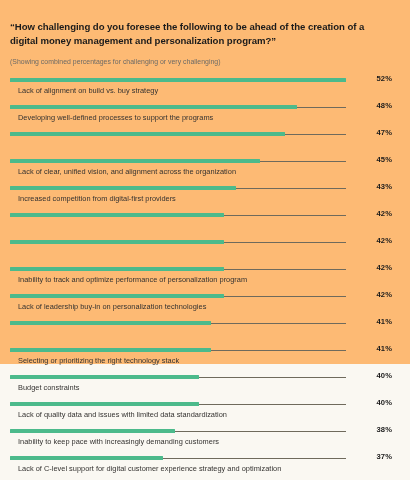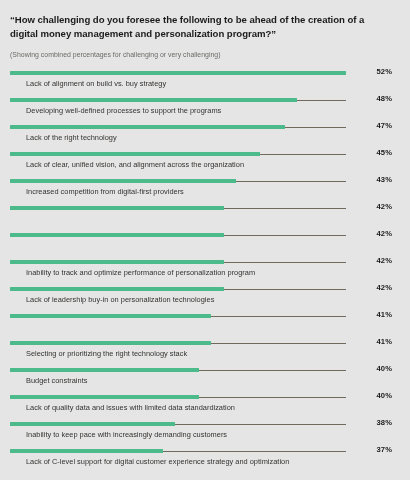--- a/index.html
+++ b/index.html
@@ -10,24 +10,24 @@
     width: 410px;
     height: 480px;
     background: #faf8f2;
     font-family: "Liberation Sans", sans-serif;
     -webkit-font-smoothing: antialiased;
     overflow: hidden;
   }
   .page {
     position: relative;
     width: 410px;
-    height: 480px;
-    background: #e5e5e5;
+    height: 364px;
+    background: #fdba74;
     box-sizing: border-box;
-    padding: 13px 18px 0 10px;
+    padding: 20px 18px 0 10px;
   }
   .title {
     font-size: 9.6px;
     font-weight: bold;
     color: #1b1b1b;
     line-height: 1.42;
     letter-spacing: -0.05px;
     margin: 0 0 0 0;
     max-width: 380px;
   }
@@ -79,21 +79,21 @@
     padding-left: 6px;
     box-sizing: border-box;
     font-size: 7.6px;
     font-weight: bold;
     color: #1b1b1b;
     letter-spacing: 0.1px;
   }
   .label {
     position: absolute;
     top: 11px;
-    left: 16px;
+    left: 8px;
     right: 46px;
     font-size: 7.4px;
     font-weight: normal;
     color: #343230;
     line-height: 1.45;
     letter-spacing: 0.01px;
   }
 </style>
 </head>
 <body>
@@ -120,21 +120,20 @@
         </div>
         <div class="pct">48%</div>
         <div class="label">Developing well-defined processes to support the programs</div>
       </div>
       <div class="row">
         <div class="bar-track">
           <div class="bar-line"></div>
           <div class="bar-fill" style="width: 81.81%; background: rgb(76, 186, 139);"></div>
         </div>
         <div class="pct">47%</div>
-        <div class="label">Lack of the right technology</div>
       </div>
       <div class="row">
         <div class="bar-track">
           <div class="bar-line"></div>
           <div class="bar-fill" style="width: 74.53%; background: rgb(76, 186, 139);"></div>
         </div>
         <div class="pct">45%</div>
         <div class="label">Lack of clear, unified vision, and alignment across the organization</div>
       </div>
       <div class="row">

